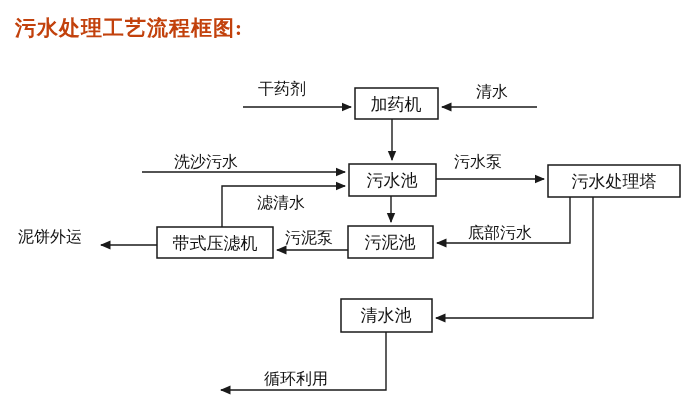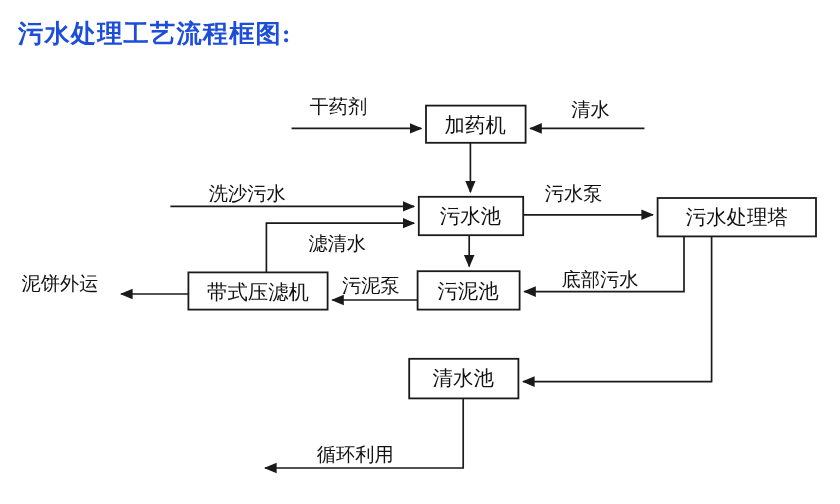--- a/index.html
+++ b/index.html
@@ -14,21 +14,21 @@
     height: 420px;
     background: #ffffff;
     overflow: hidden;
   }
   .page-title {
     position: absolute;
     left: 15px;
     top: 14px;
     font-size: 21px;
     font-weight: bold;
-    color: #1d4ed8;
+    color: #c2410c;
     letter-spacing: 1px;
     white-space: nowrap;
   }
   .diagram-svg {
     position: absolute;
     left: 0;
     top: 0;
     width: 700px;
     height: 420px;
   }

